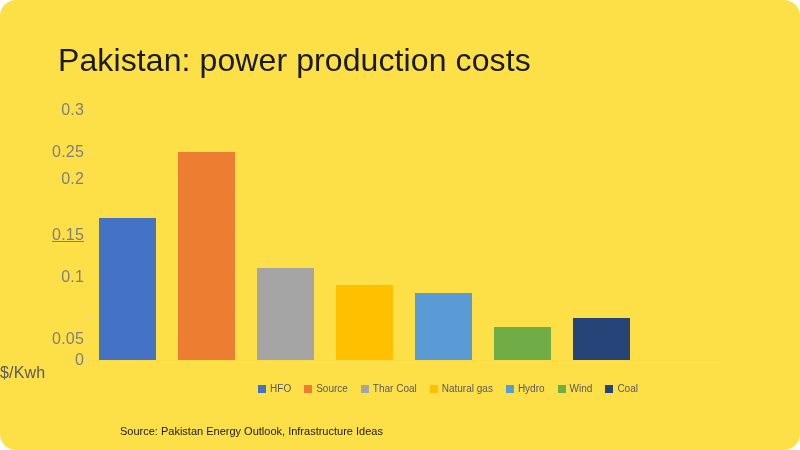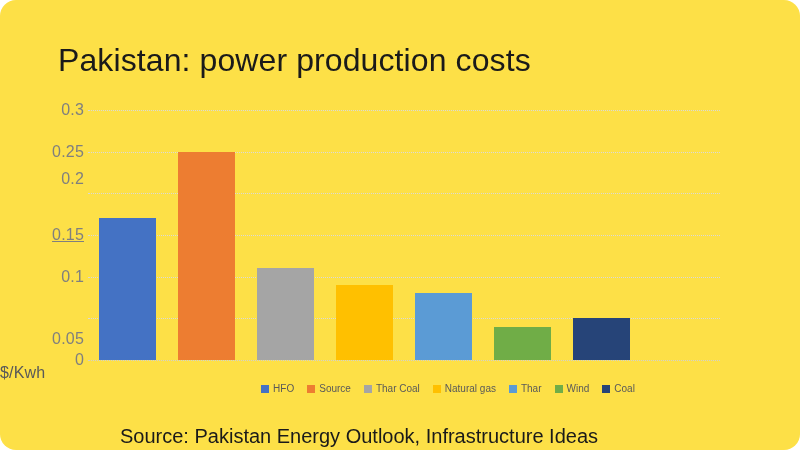--- a/index.html
+++ b/index.html
@@ -156,21 +156,21 @@
     background-size: 2px 2px, 2px 2px;
     background-position: 0 0, 1px 1px;
   }
   .legend-label { line-height: 1; }
 
   
   #source-note {
     position: absolute;
     left: 120px;
     top: 425px;
-    font-size: 20px;
+    font-size: 11px;
     color: #1a1a1a;
     white-space: nowrap;
   }
 </style>
 </head>
 <body>
 
 <div id="slide">
 
   <div id="chart-title">Pakistan: power production costs</div>
@@ -237,21 +237,21 @@
         <div class="legend-item">
           <span class="legend-swatch textured" style="background: rgb(165, 165, 165);"></span>
           <span class="legend-label">Thar Coal</span>
         </div>
         <div class="legend-item">
           <span class="legend-swatch" style="background: rgb(255, 192, 0);"></span>
           <span class="legend-label">Natural gas</span>
         </div>
         <div class="legend-item">
           <span class="legend-swatch" style="background: rgb(91, 155, 213);"></span>
-          <span class="legend-label">Thar</span>
+          <span class="legend-label">Hydro</span>
         </div>
         <div class="legend-item">
           <span class="legend-swatch" style="background: rgb(112, 173, 71);"></span>
           <span class="legend-label">Wind</span>
         </div>
         <div class="legend-item">
           <span class="legend-swatch" style="background: rgb(38, 68, 120);"></span>
           <span class="legend-label">Coal</span>
         </div>
       </div>

